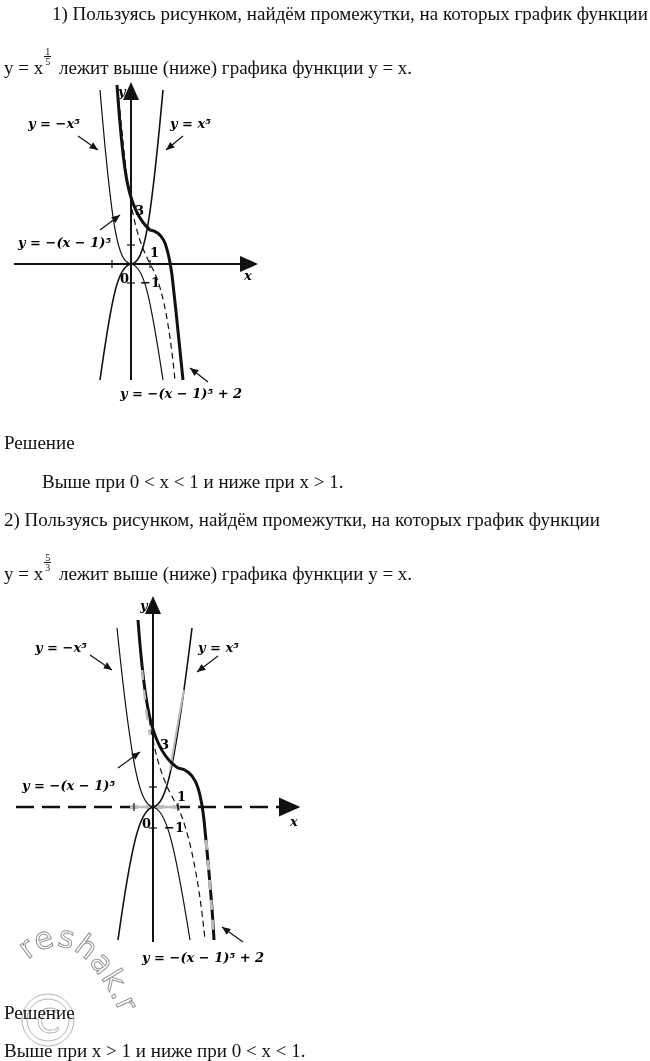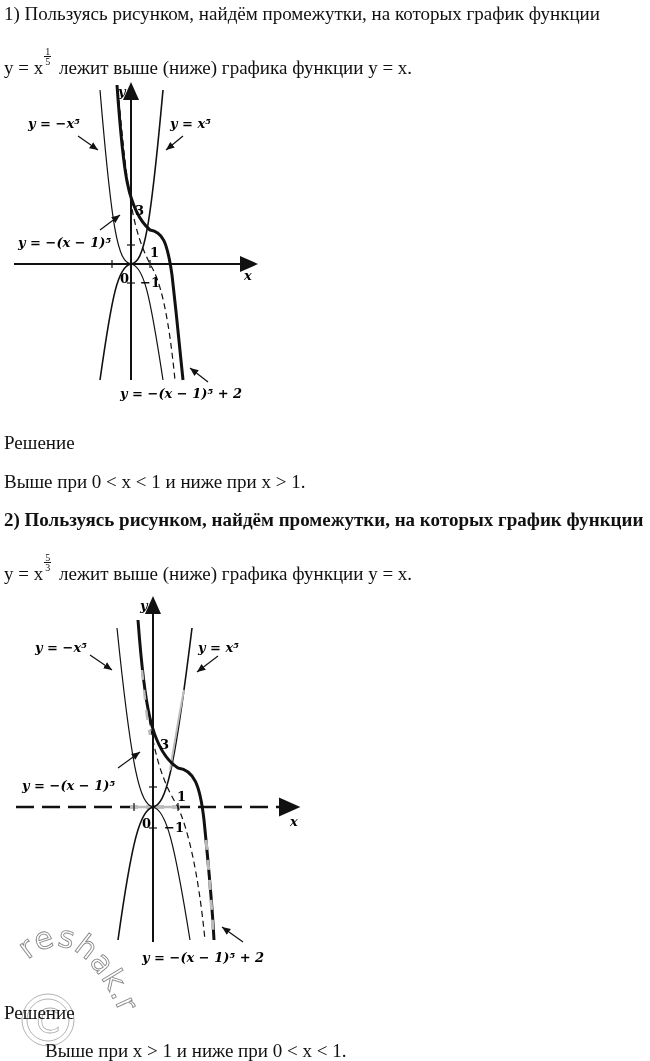--- a/index.html
+++ b/index.html
@@ -23,21 +23,21 @@
   .lbl { font-family: "DejaVu Serif", serif; font-weight: bold; font-style: italic; font-size: 13px; }
   .num-lbl { font-family: "DejaVu Serif", serif; font-weight: bold; font-size: 13px; }
   .watermark {
     position: absolute; left: 8px; top: 920px; width: 150px; height: 141px;
     pointer-events: none;
   }
 </style>
 </head>
 <body>
 
-<div class="line" style="top:3px;">1) Пользуясь рисунком, найдём промежутки, на которых график функции</div>
+<div class="line" style="top:3px;margin-left:48px;">1) Пользуясь рисунком, найдём промежутки, на которых график функции</div>
 <div class="line" style="top:47px;">
   <span class="math">y = x</span><span class="frac"><span class="num">1</span><span>5</span></span>
   <span>лежит выше (ниже) графика функции</span>
   <span class="math">y = x.</span>
 </div>
 
 <svg width="270" height="330" viewBox="0 0 270 330" style="left:0; top:80px;">
   <defs>
     <marker id="arr1" markerWidth="10" markerHeight="10" refX="8" refY="5" orient="auto">
       <path d="M0,1 L9,5 L0,9 Z" fill="#111"></path>
@@ -73,23 +73,23 @@
   <line x1="100" y1="150" x2="120" y2="135" stroke="#111" stroke-width="1.2" marker-end="url(#sarr1)"></line>
   <text class="lbl" x="120" y="318">y = −(x − 1)⁵ + 2</text>
   <line x1="208" y1="302" x2="190" y2="288" stroke="#111" stroke-width="1.2" marker-end="url(#sarr1)"></line>
   <text class="num-lbl" x="135" y="135">3</text>
   <text class="num-lbl" x="150" y="177">1</text>
   <text class="num-lbl" x="120" y="203">0</text>
   <text class="num-lbl" x="140" y="207">−1</text>
 </svg>
 
 <div class="line" style="top:432px;">Решение</div>
-<div class="line" style="top:471px;">Выше при  0 &lt; x &lt; 1 и ниже при x &gt; 1.</div>
+<div class="line" style="top:471px;margin-left:38px;">Выше при  0 &lt; x &lt; 1 и ниже при x &gt; 1.</div>
 
-<div class="line" style="top:509px;font-weight:bold;">2) Пользуясь рисунком, найдём промежутки, на которых график функции</div>
+<div class="line" style="top:509px;">2) Пользуясь рисунком, найдём промежутки, на которых график функции</div>
 <div class="line" style="top:553px;">
   <span class="math">y = x</span><span class="frac"><span class="num">5</span><span>3</span></span>
   <span>лежит выше (ниже) графика функции</span>
   <span class="math">y = x.</span>
 </div>
 
 <svg width="320" height="390" viewBox="0 0 320 390" style="left:0; top:590px;">
   <defs>
     <marker id="arr2" markerWidth="10" markerHeight="10" refX="8" refY="5" orient="auto">
       <path d="M0,1 L9,5 L0,9 Z" fill="#111"></path>
@@ -142,13 +142,13 @@
   </defs>
   <text font-family="DejaVu Sans, sans-serif" font-size="30" fill="none" stroke="#888" stroke-width="0.9" letter-spacing="1">
     <textPath href="#wmarc">reshak.ru</textPath>
   </text>
   <circle cx="40" cy="100" r="26" fill="none" stroke="#aaa" stroke-width="0.9"></circle>
   <circle cx="40" cy="100" r="21" fill="none" stroke="#aaa" stroke-width="0.9"></circle>
   <text x="40" y="113" text-anchor="middle" font-family="DejaVu Sans, sans-serif" font-size="34" fill="none" stroke="#aaa" stroke-width="0.8">C</text>
 </svg>
 
 <div class="line" style="top:1002px;">Решение</div>
-<div class="line" style="top:1040px;margin-left:41px;">Выше при x &gt; 1  и ниже при 0 &lt; x &lt; 1.</div>
+<div class="line" style="top:1040px;">Выше при x &gt; 1  и ниже при 0 &lt; x &lt; 1.</div>
 
 </body></html>

